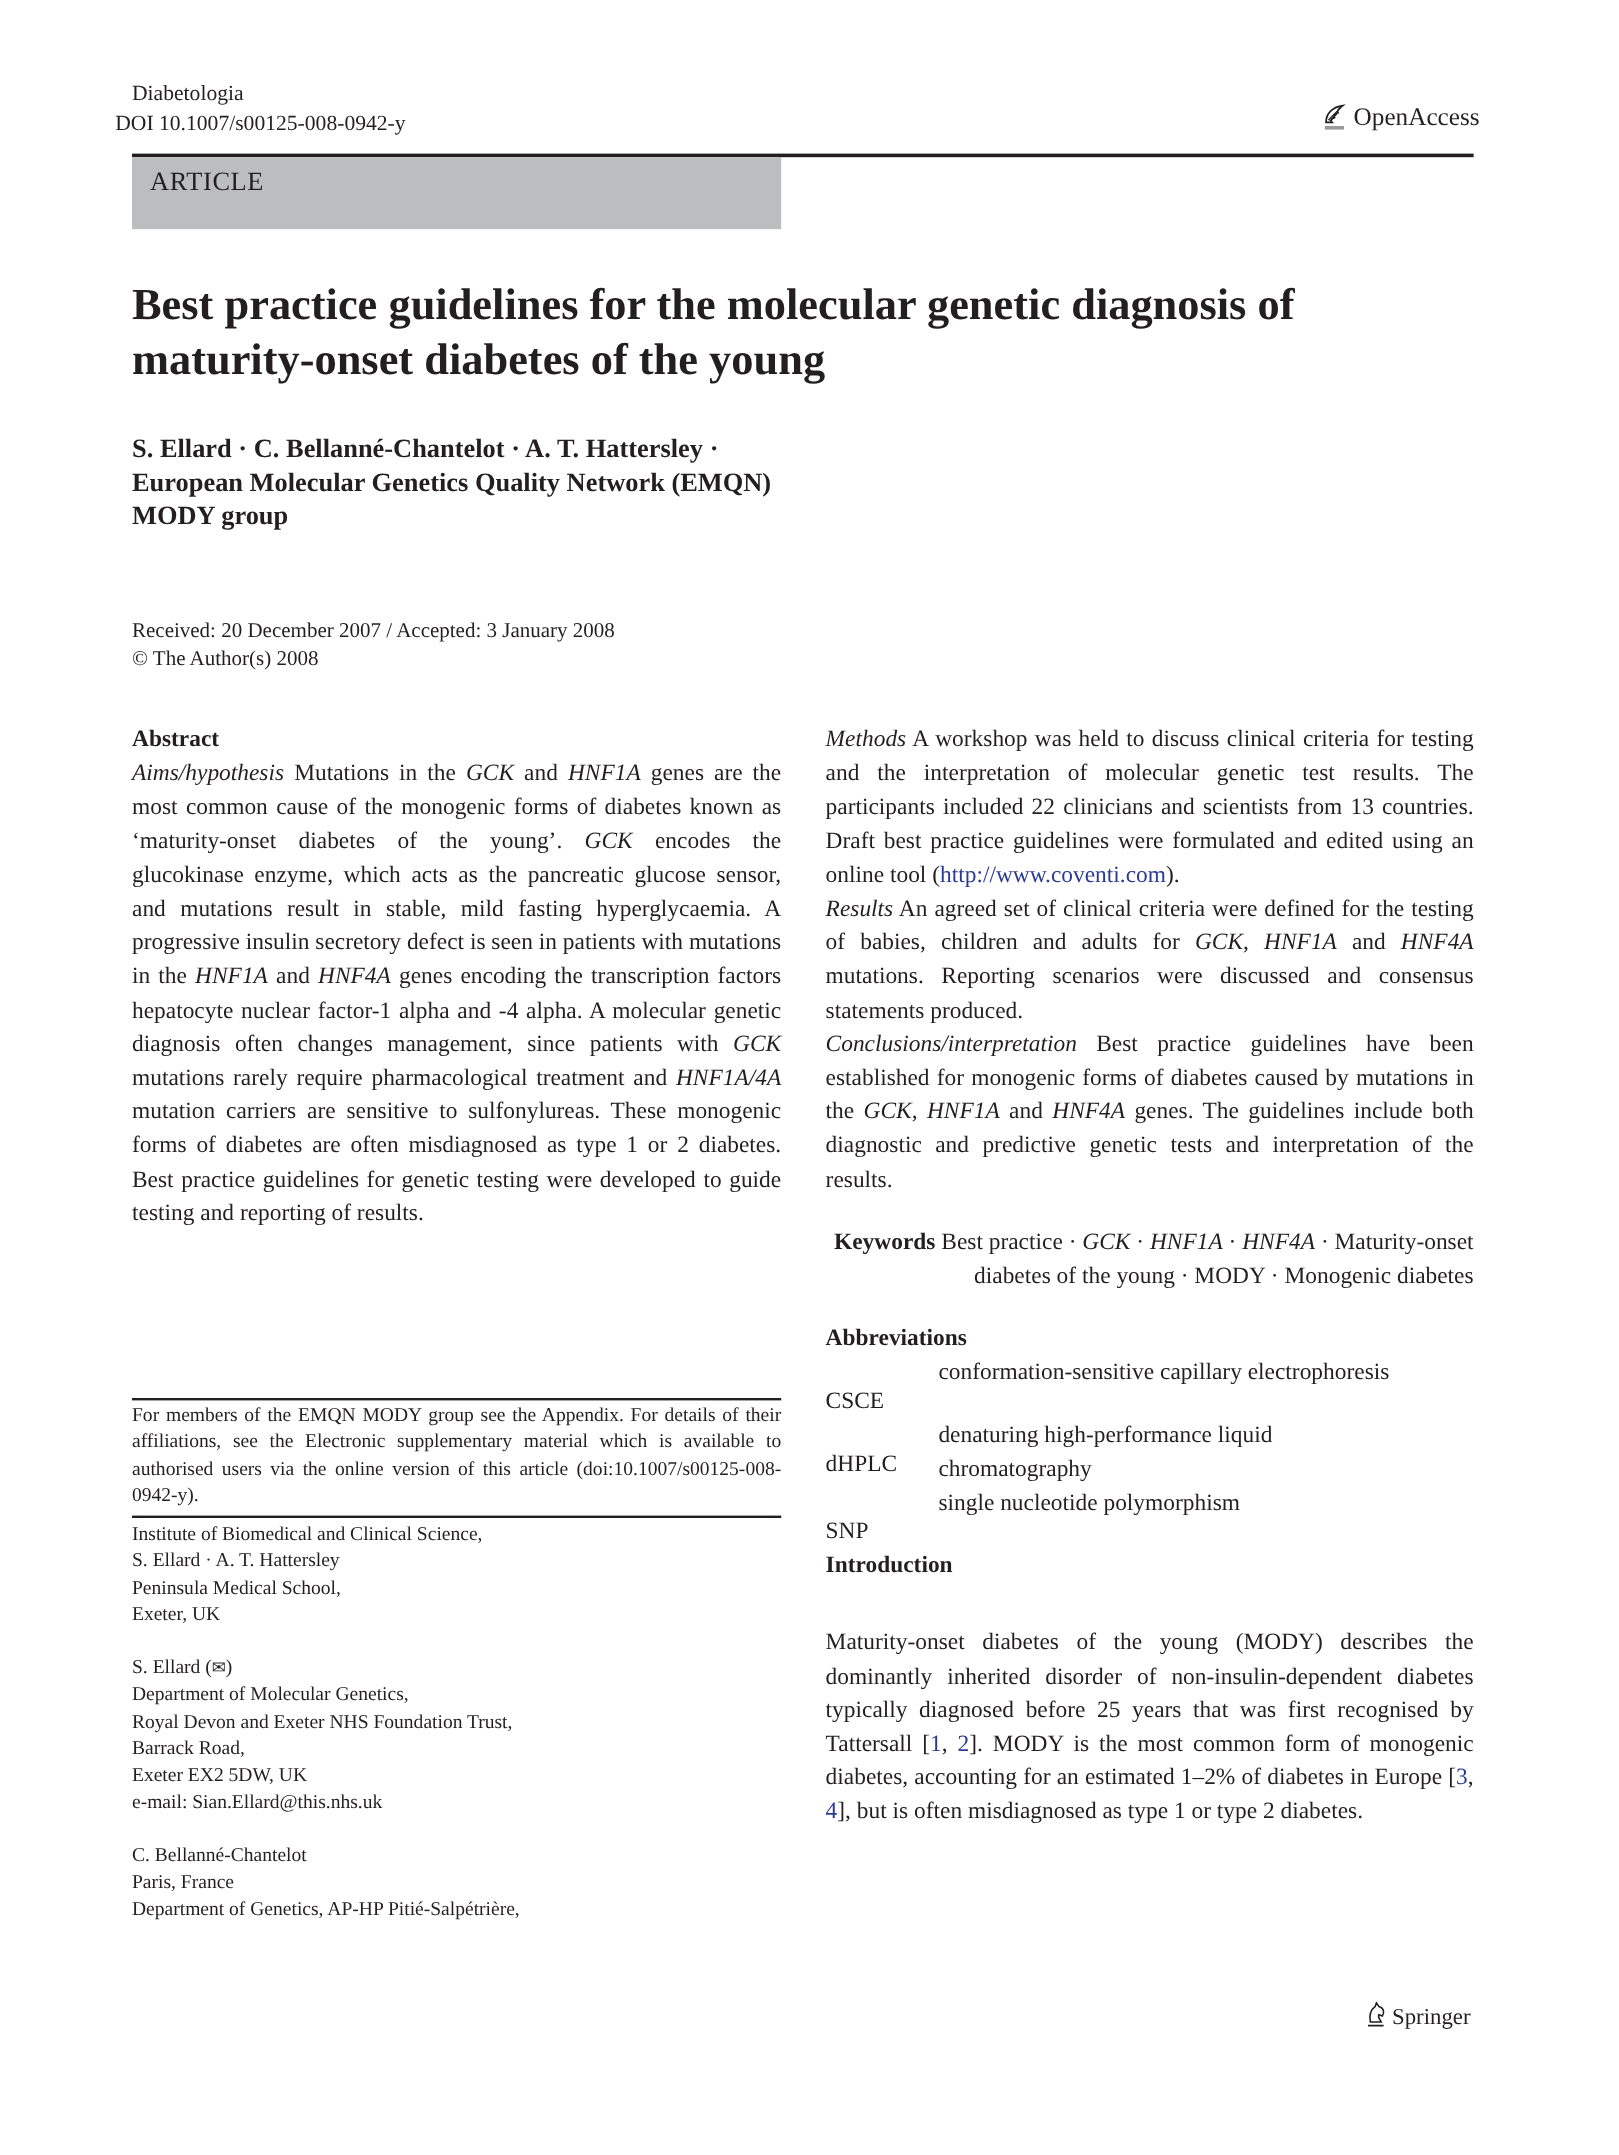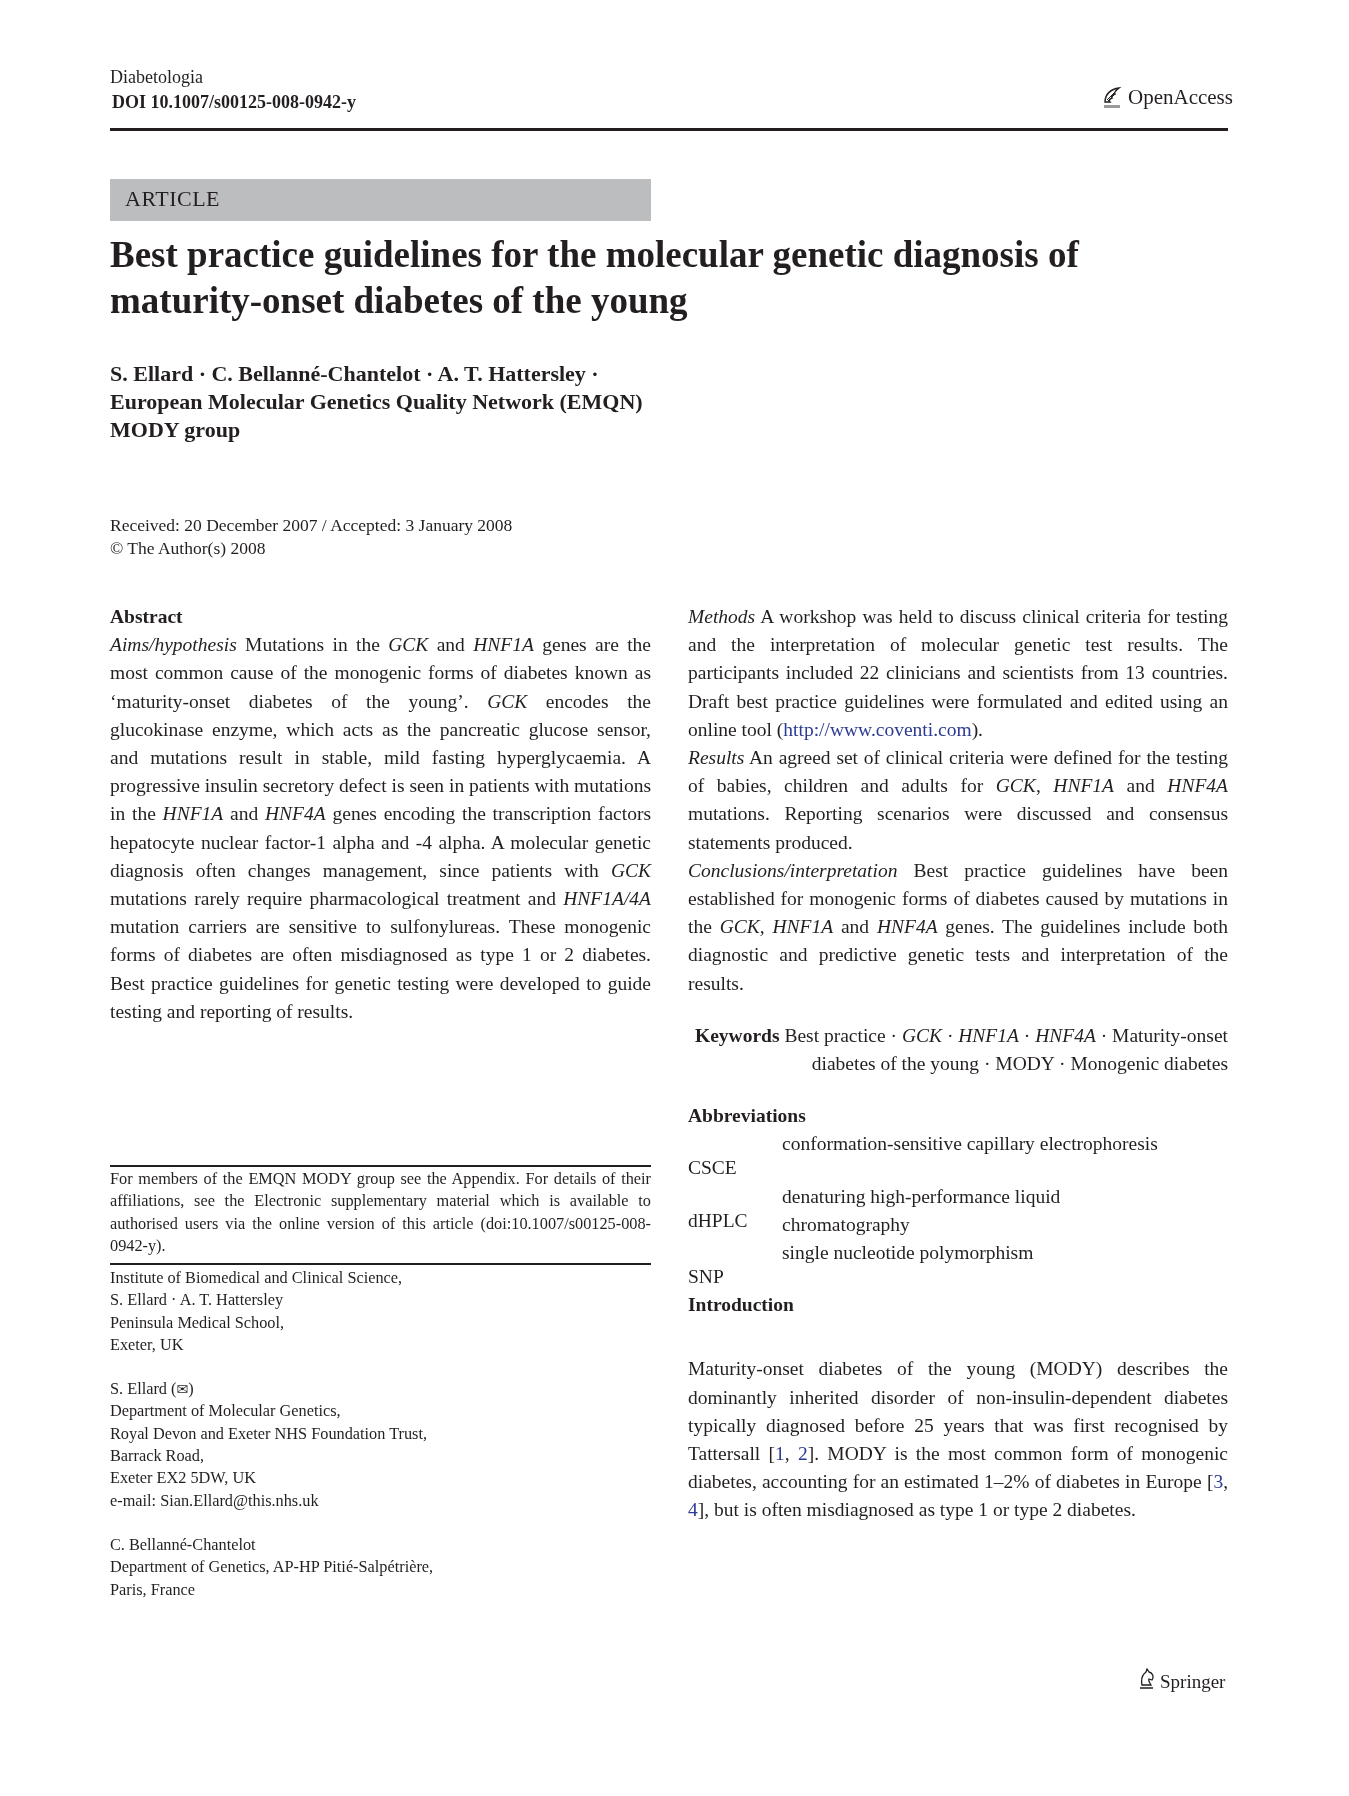--- a/index.html
+++ b/index.html
@@ -1,24 +1,24 @@
 <!DOCTYPE html>
 <html><head>
 <meta charset="utf-8">
 <style>
   html, body { margin: 0; padding: 0; background: #ffffff; }
   body { width: 1349px; height: 1796px; position: relative; overflow: hidden;
          font-family: "Liberation Serif", "DejaVu Serif", serif; color: #231f20; }
   .abs { position: absolute; }
   .hdr-journal { left: 110px; top: 66px; font-size: 18px; line-height: 23px; }
-  .hdr-doi { left: 112px; top: 91px; font-size: 18px; line-height: 23px; font-weight: bold; }
+  .hdr-doi { left: 96px; top: 91px; font-size: 18px; line-height: 23px; }
   .oa { left: 1101px; top: 85px; font-size: 21px; display: flex; align-items: center; gap: 5px; font-family: Liberation Serif, serif; }
   .oa svg { display: block; }
   .rule-top { left: 110px; top: 128px; width: 1118px; height: 3px; background: #231f20; }
-  .article-bar { left: 110px; top: 131px; width: 541px; height: 42px; background: #bcbdbf; margin-top: 48px; }
+  .article-bar { left: 110px; top: 131px; width: 541px; height: 60px; background: #bcbdbf; }
   .article-bar span { position: absolute; left: 15px; top: 7px; font-size: 22px; letter-spacing: 0.5px; }
   .title { left: 110px; top: 232px; width: 1060px; font-size: 37px; line-height: 46px; font-weight: bold; }
   .authors { left: 110px; top: 360px; width: 560px; font-size: 22px; line-height: 28px; font-weight: bold; }
   .dates { left: 110px; top: 514px; font-size: 17.5px; line-height: 23px; }
   .col { font-size: 19.5px; line-height: 28.2px; text-align: justify; }
   .col-left { left: 110px; top: 603px; width: 541px; }
   .col-right { left: 688px; top: 603px; width: 540px; }
   .bold { font-weight: bold; }
   i { font-style: italic; }
   .link { color: #2b3a93; }
@@ -87,22 +87,22 @@
     <div><span>S. Ellard (</span><span style="font-family:'DejaVu Sans',sans-serif;font-size:14px">✉</span><span>)</span></div>
     <div>Department of Molecular Genetics,</div>
     <div>Royal Devon and Exeter NHS Foundation Trust,</div>
     <div>Barrack Road,</div>
     <div>Exeter EX2 5DW, UK</div>
     <div>e-mail: Sian.Ellard@this.nhs.uk</div>
   </div>
   <div class="gap"></div>
   <div>
     <div>C. Bellanné-Chantelot</div>
+    <div>Paris, France</div>
     <div>Department of Genetics, AP-HP Pitié-Salpétrière,</div>
-    <div>Paris, France</div>
   </div>
 </div>
 
 <div class="abs col col-right">
   <p class="p"><i>Methods</i> A workshop was held to discuss clinical criteria for testing and the interpretation of molecular genetic test results. The participants included 22 clinicians and scientists from 13 countries. Draft best practice guidelines were formulated and edited using an online tool (<span class="link">http://www.coventi.com</span>).</p>
   <p class="p"><i>Results</i> An agreed set of clinical criteria were defined for the testing of babies, children and adults for <i>GCK</i>, <i>HNF1A</i> and <i>HNF4A</i> mutations. Reporting scenarios were discussed and consensus statements produced.</p>
   <p class="p"><i>Conclusions/interpretation</i> Best practice guidelines have been established for monogenic forms of diabetes caused by mutations in the <i>GCK</i>, <i>HNF1A</i> and <i>HNF4A</i> genes. The guidelines include both diagnostic and predictive genetic tests and interpretation of the results.</p>
   <p class="p kw"><b>Keywords</b>  Best practice · <i>GCK</i> · <i>HNF1A</i> · <i>HNF4A</i> · Maturity-onset diabetes of the young · MODY · Monogenic diabetes</p>
   <div class="abbr-h">Abbreviations</div>
   <div>

